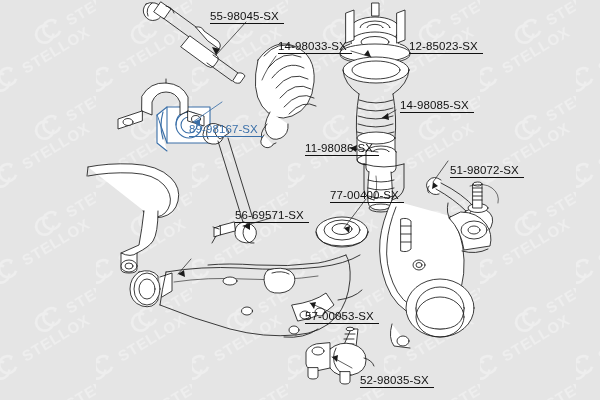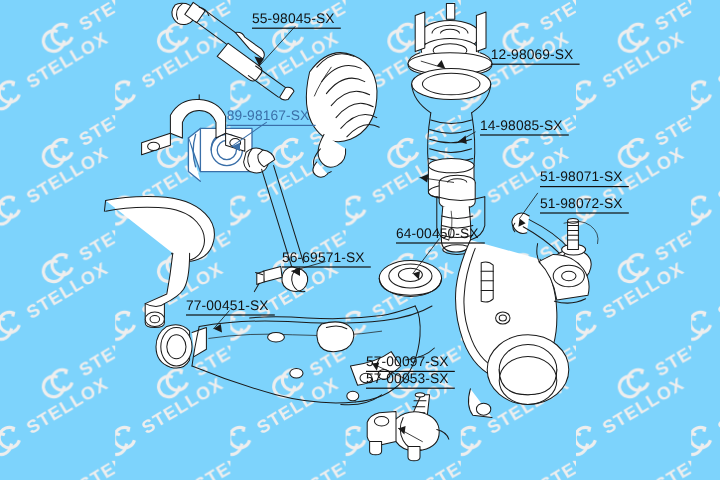--- a/index.html
+++ b/index.html
@@ -1,25 +1,25 @@
 <!DOCTYPE html>
 <html><head>
 <meta charset="utf-8">
 <style>
   html,body{margin:0;padding:0;background:#fff;}
   body{width:600px;height:400px;overflow:hidden;
        font-family:"Liberation Sans","DejaVu Sans",sans-serif;}
-  #stage{position:relative;width:600px;height:400px;background:#7dd3fc;overflow:hidden;}
+  #stage{position:relative;width:600px;height:400px;background:#e5e5e5;overflow:hidden;}
   #wm,#art,#labels{position:absolute;left:0;top:0;width:600px;height:400px;}
   #wm{z-index:1;}
   #art{z-index:2;}
   #labels{z-index:3;}
   .lbl{position:absolute;white-space:nowrap;font-size:11.5px;color:#111;
        letter-spacing:.1px;line-height:12px;}
-  .lbl.hl{color:#3a6fa8;}
+  .lbl.hl{color:#3a6fa8;margin-top:32px;}
   .lbl .ul{display:block;height:1px;background:#111;margin-top:1px;}
   .lbl.hl .ul{background:#3a6fa8;}
 </style>
 </head>
 <body>
 
 <div id="stage">
 
   <svg id="wm" viewBox="0 0 600 400" xmlns="http://www.w3.org/2000/svg">
     <defs>
@@ -268,67 +268,67 @@
     </g>
   </svg>
 
   <div id="labels">
 
     <div class="lbl" style="left:210px;top:10px">
       <span>55-98045-SX</span>
       <span class="ul" style="width:74px"></span>
     </div>
 
+    <div class="lbl" style="left:278px;top:40px">
+      <span>14-98033-SX</span>
+      <span class="ul" style="width:74px"></span>
+    </div>
 
     <div class="lbl" style="left:409px;top:40px">
-      <span>12-98069-SX</span>
+      <span>12-85023-SX</span>
       <span class="ul" style="width:74px"></span>
     </div>
 
     <div class="lbl hl" style="left:189px;top:91px">
       <span>89-98167-SX</span>
       <span class="ul" style="width:74px"></span>
     </div>
 
     <div class="lbl" style="left:400px;top:99px">
       <span>14-98085-SX</span>
       <span class="ul" style="width:74px"></span>
     </div>
 
-
-    <div class="lbl" style="left:450px;top:142px">
-      <span>51-98071-SX</span>
-      <span class="ul" style="width:74px"></span>
-    </div>
+    <div class="lbl" style="left:305px;top:142px">
+      <span>11-98086-SX</span>
+      <span class="ul" style="width:74px"></span>
+    </div>
+
 
     <div class="lbl" style="left:450px;top:164px">
       <span>51-98072-SX</span>
       <span class="ul" style="width:74px"></span>
     </div>
 
     <div class="lbl" style="left:235px;top:209px">
       <span>56-69571-SX</span>
       <span class="ul" style="width:74px"></span>
     </div>
 
     <div class="lbl" style="left:330px;top:189px">
-      <span>64-00450-SX</span>
-      <span class="ul" style="width:74px"></span>
-    </div>
-
-    <div class="lbl" style="left:155px;top:249px">
-      <span>77-00451-SX</span>
-      <span class="ul" style="width:74px"></span>
-    </div>
-
-    <div class="lbl" style="left:305px;top:296px">
-      <span>57-00097-SX</span>
-      <span class="ul" style="width:74px"></span>
-    </div>
+      <span>77-00400-SX</span>
+      <span class="ul" style="width:74px"></span>
+    </div>
+
+
 
     <div class="lbl" style="left:305px;top:310px">
       <span>57-00053-SX</span>
       <span class="ul" style="width:74px"></span>
     </div>
 
+    <div class="lbl" style="left:360px;top:374px">
+      <span>52-98035-SX</span>
+      <span class="ul" style="width:74px"></span>
+    </div>
 
   </div>
 </div>
 
 </body></html>

